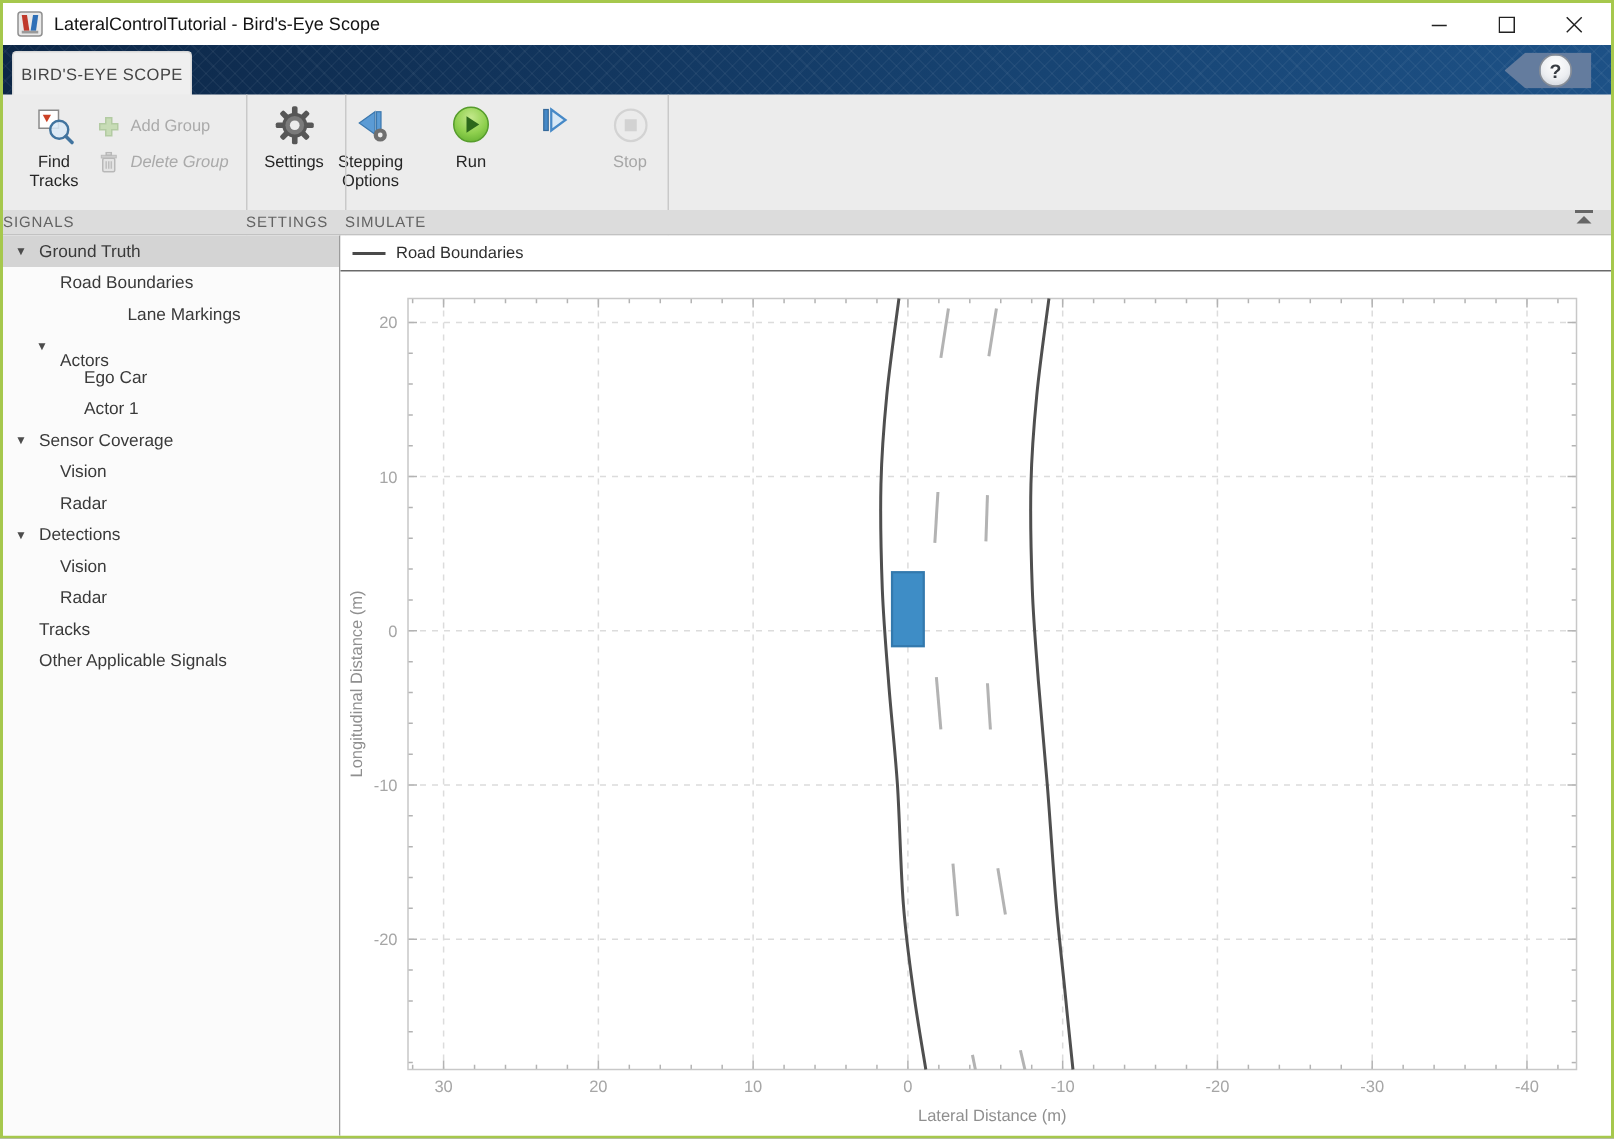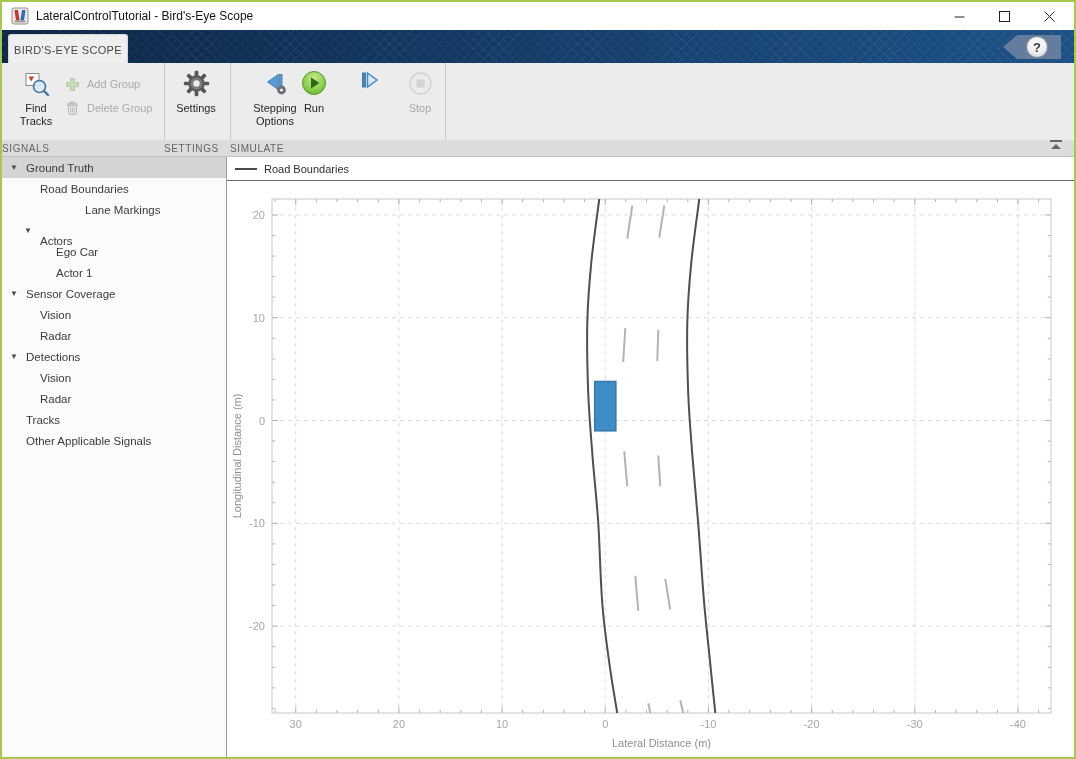--- a/index.html
+++ b/index.html
@@ -124,21 +124,21 @@
 
     <div class="small-btn" style="top:11px;" aria-disabled="true">
       <span class="ic">
         <svg width="17" height="17" viewBox="0 0 17 17">
           <path d="M6.5 2.5 h4 v4 h4 v4 h-4 v4 h-4 v-4 h-4 v-4 h4 z" fill="#a9d08a" stroke="#86b168"></path>
         </svg>
       </span>
       <span>Add Group</span>
     </div>
 
-    <div class="small-btn" style="top:35px;" aria-disabled="true">
+    <div class="small-btn" style="top:35px;font-style:italic;" aria-disabled="true">
       <span class="ic">
         <svg width="17" height="17" viewBox="0 0 17 17">
           <rect x="4.5" y="5.5" width="8" height="9" rx="1" fill="#dedede" stroke="#8f8f8f"></rect>
           <rect x="3.5" y="3.5" width="10" height="1.8" fill="#b5b5b5" stroke="#8f8f8f" stroke-width="0.6"></rect>
           <rect x="6.8" y="1.8" width="3.4" height="1.6" fill="none" stroke="#8f8f8f"></rect>
           <line x1="6.8" y1="7.5" x2="6.8" y2="12.5" stroke="#9a9a9a"></line>
           <line x1="8.5" y1="7.5" x2="8.5" y2="12.5" stroke="#9a9a9a"></line>
           <line x1="10.2" y1="7.5" x2="10.2" y2="12.5" stroke="#9a9a9a"></line>
         </svg>
       </span>
@@ -159,21 +159,21 @@
             <rect x="11.2" y="0.8" width="3.6" height="5.4" rx="1.2" transform="rotate(315 13 13)"></rect>
           </g>
           <circle cx="13" cy="13" r="8" fill="#575757"></circle>
           <circle cx="13" cy="13" r="6" fill="#7a7a7a"></circle>
           <circle cx="13" cy="13" r="3.1" fill="#ececec"></circle>
         </svg>
       </span>
       <span class="lbl">Settings</span>
     </div>
 
-    <div class="big-btn" style="left:244px;width:58px;">
+    <div class="big-btn" style="left:216px;width:58px;">
       <span class="ic">
         <svg width="27" height="27" viewBox="0 0 27 27">
           <polygon points="16,4.5 5.5,12 16,19.5" fill="#5b9bd5" stroke="#3b77ad" stroke-width="0.8"></polygon>
           <rect x="17" y="4.5" width="3" height="15" fill="#5b9bd5" stroke="#3b77ad" stroke-width="0.8"></rect>
           <circle cx="19.5" cy="20" r="4.4" fill="#6f6f6f"></circle>
           <circle cx="19.5" cy="20" r="1.6" fill="#ececec"></circle>
         </svg>
       </span>
       <span class="lbl">Stepping Options</span>
     </div>

